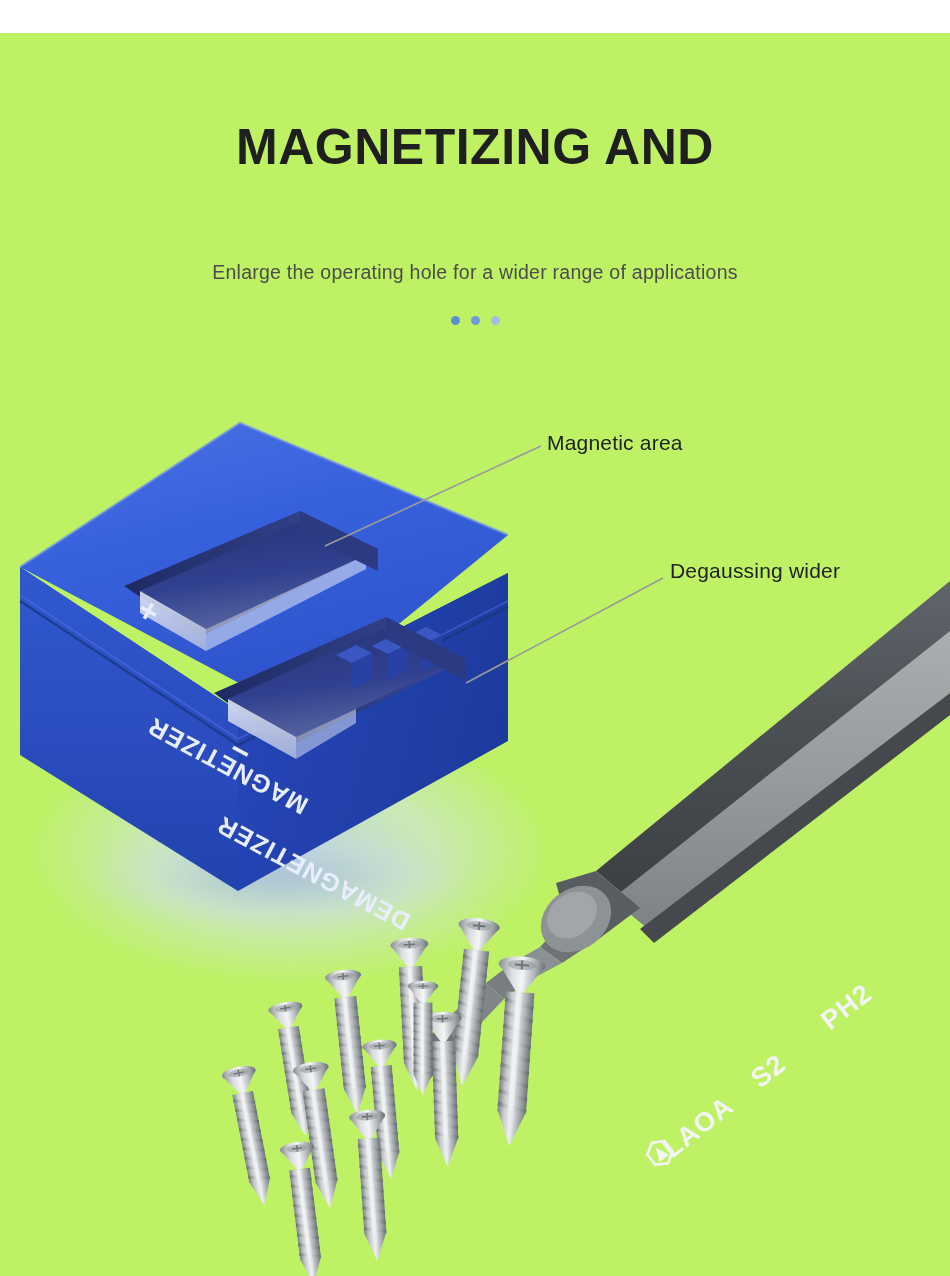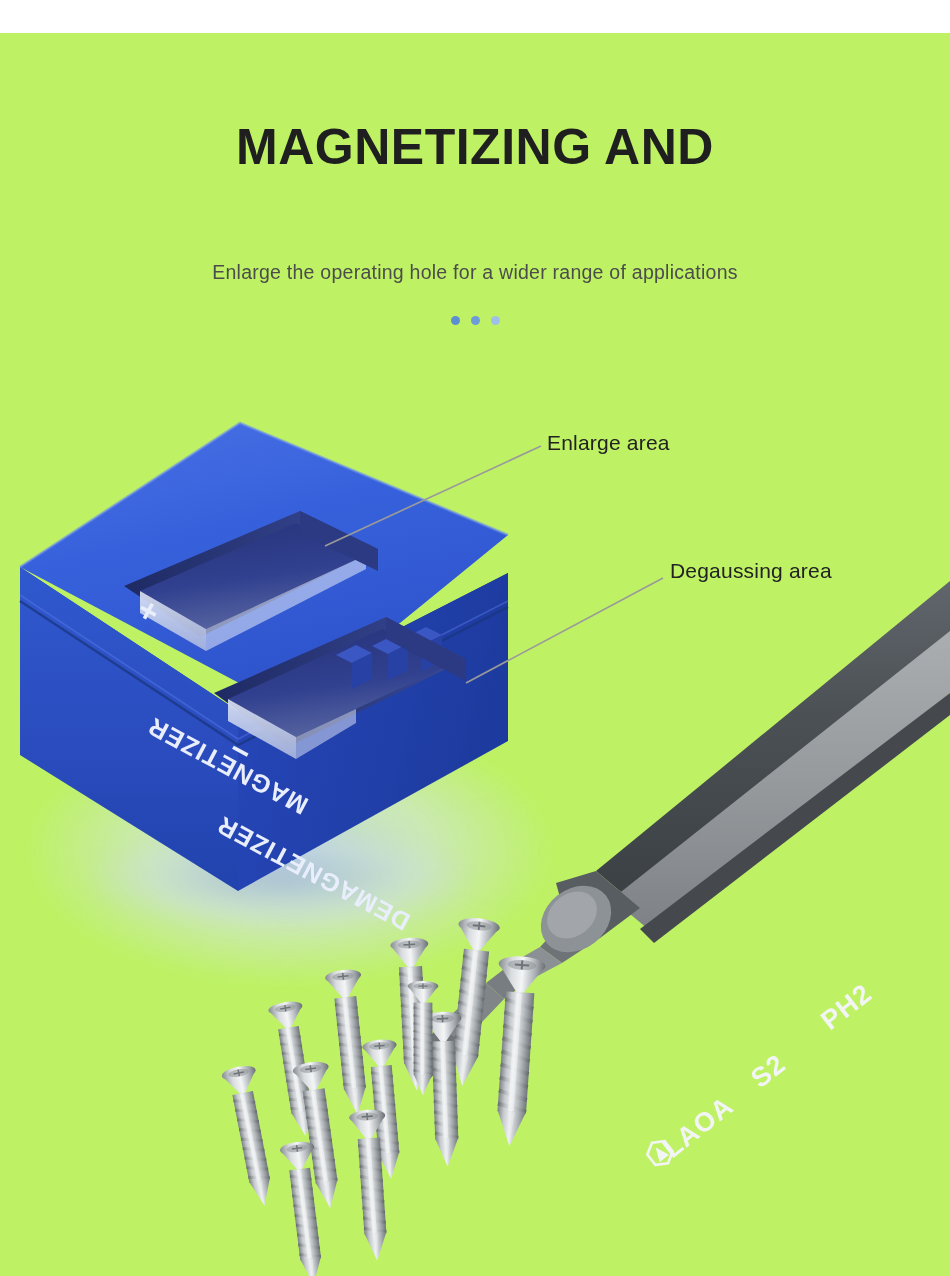--- a/index.html
+++ b/index.html
@@ -356,16 +356,16 @@
         <use href="#screw" x="406" y="616" width="34" height="118" transform="rotate(0 423 675)"></use>
       </g>
     </svg>
   </div>
 
   <svg class="leader-layer" viewBox="0 0 950 1276">
     <line x1="325" y1="513" x2="541" y2="413" stroke="#9a9a9a" stroke-width="1.7"></line>
     <line x1="466" y1="650" x2="663" y2="545" stroke="#9a9a9a" stroke-width="1.7"></line>
   </svg>
 
-  <div class="callout-label" id="callout-magnetic">Enlarge area</div>
-  <div class="callout-label" id="callout-degauss">Degaussing area</div>
+  <div class="callout-label" id="callout-magnetic">Magnetic area</div>
+  <div class="callout-label" id="callout-degauss">Degaussing wider</div>
 
 </div>
 
 </body></html>

